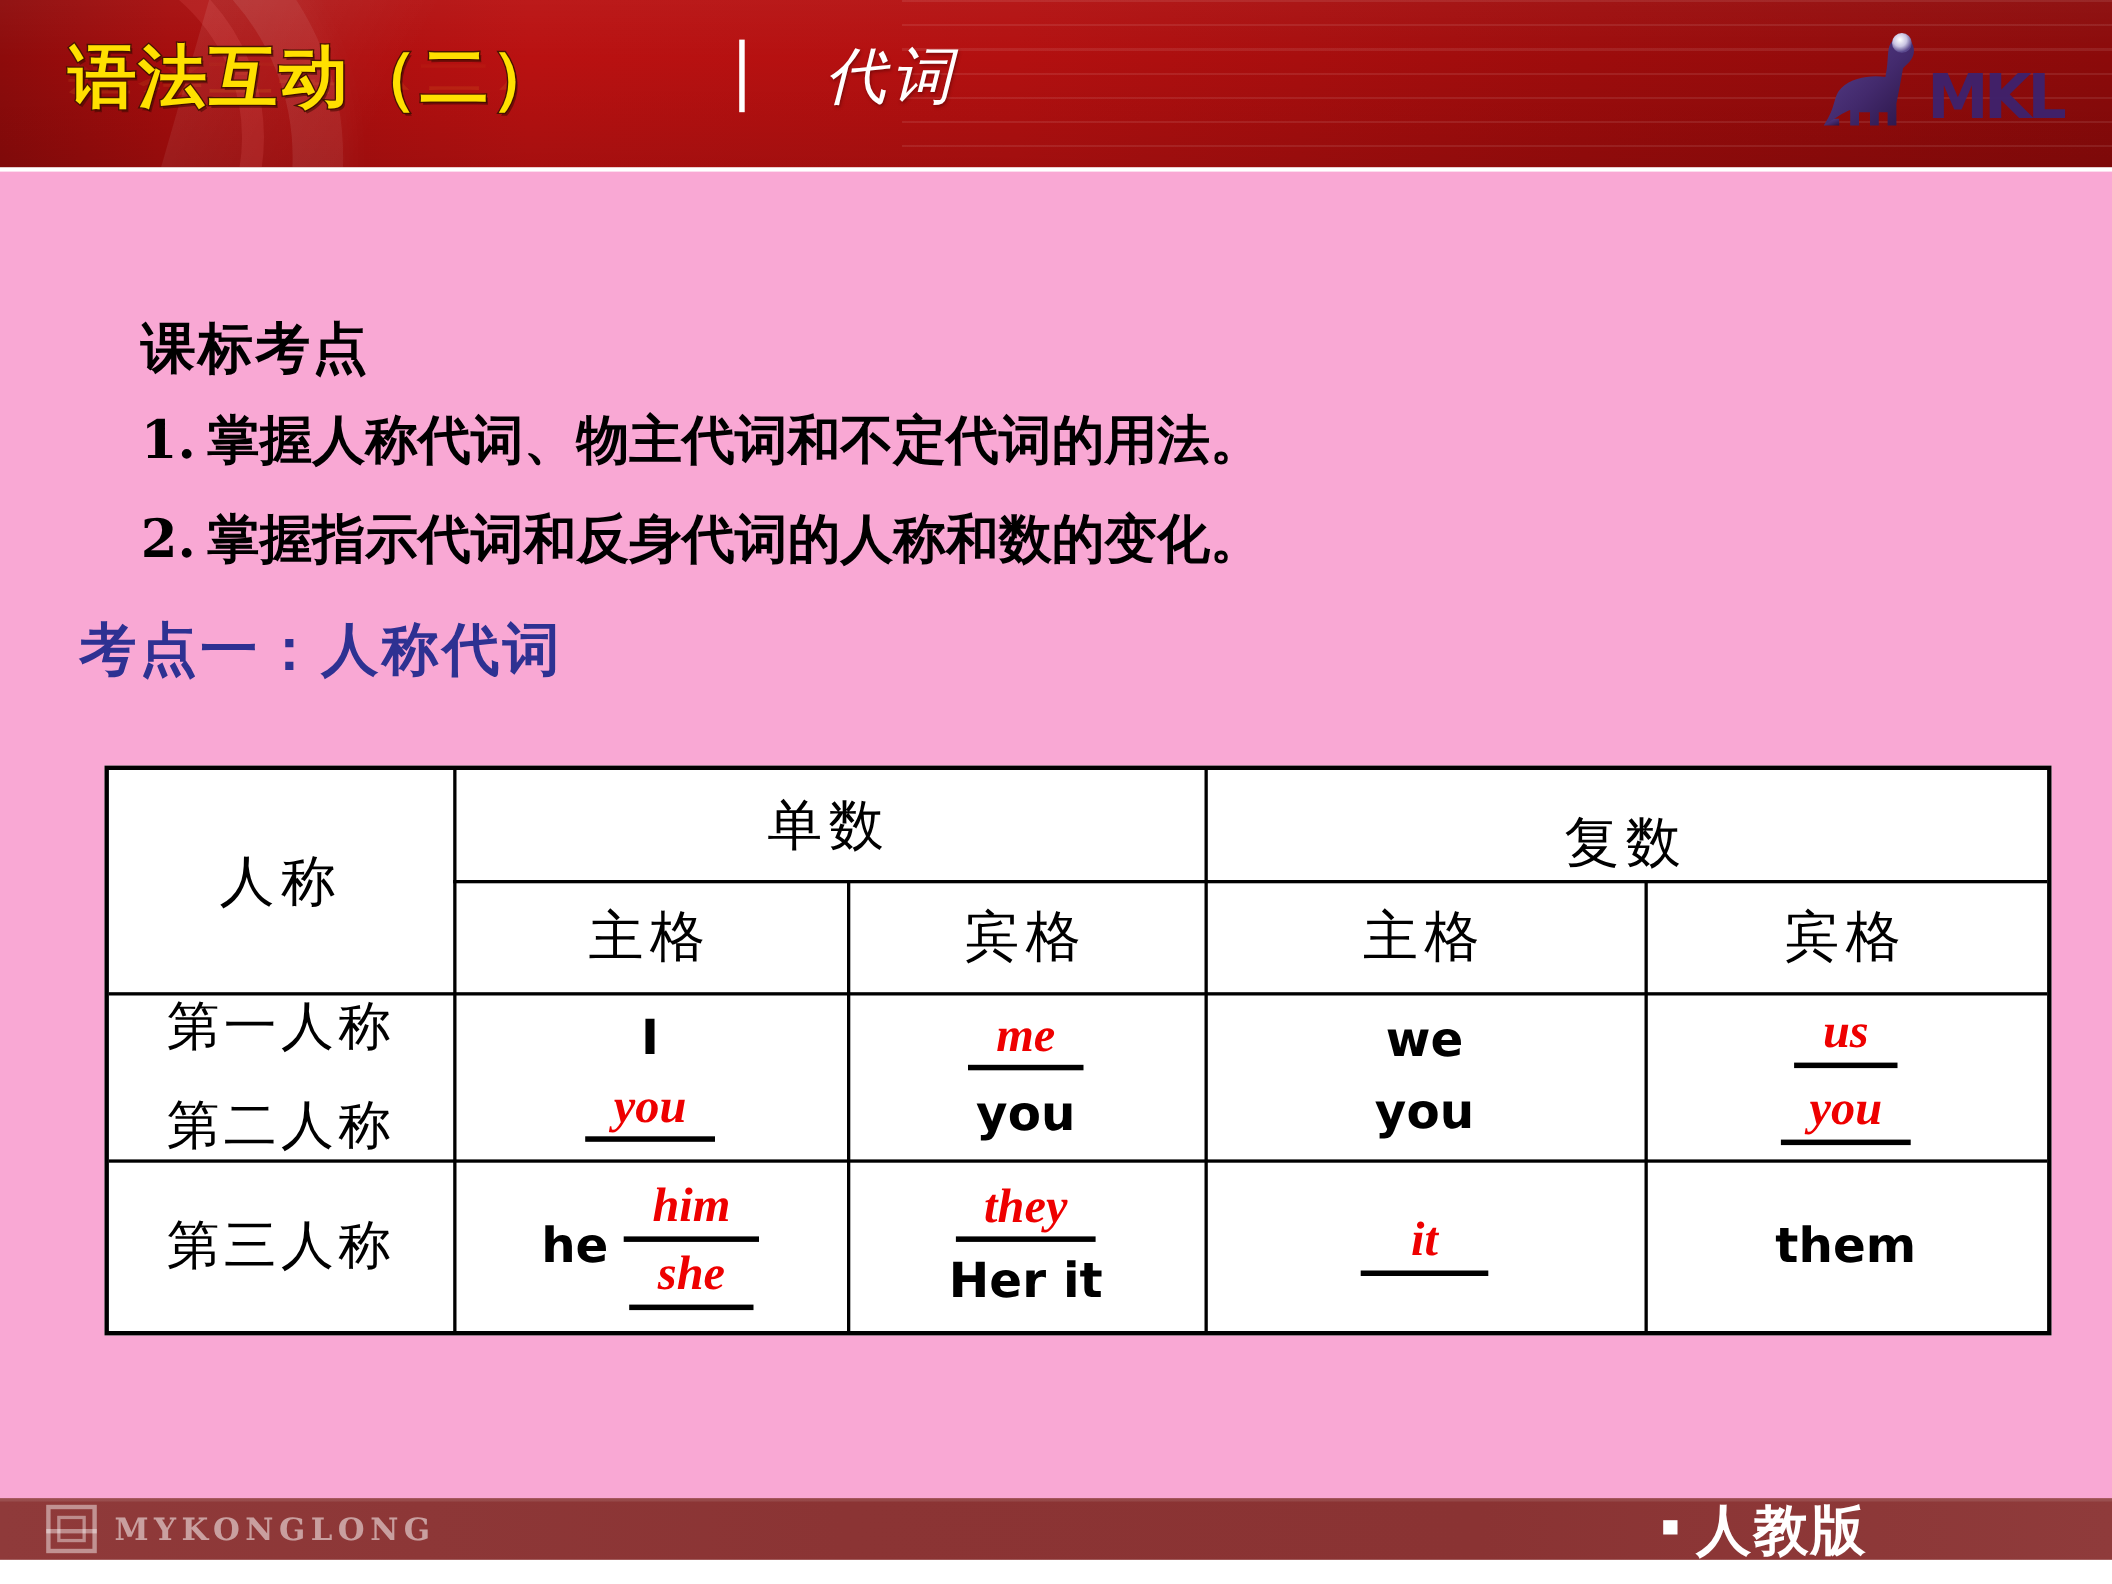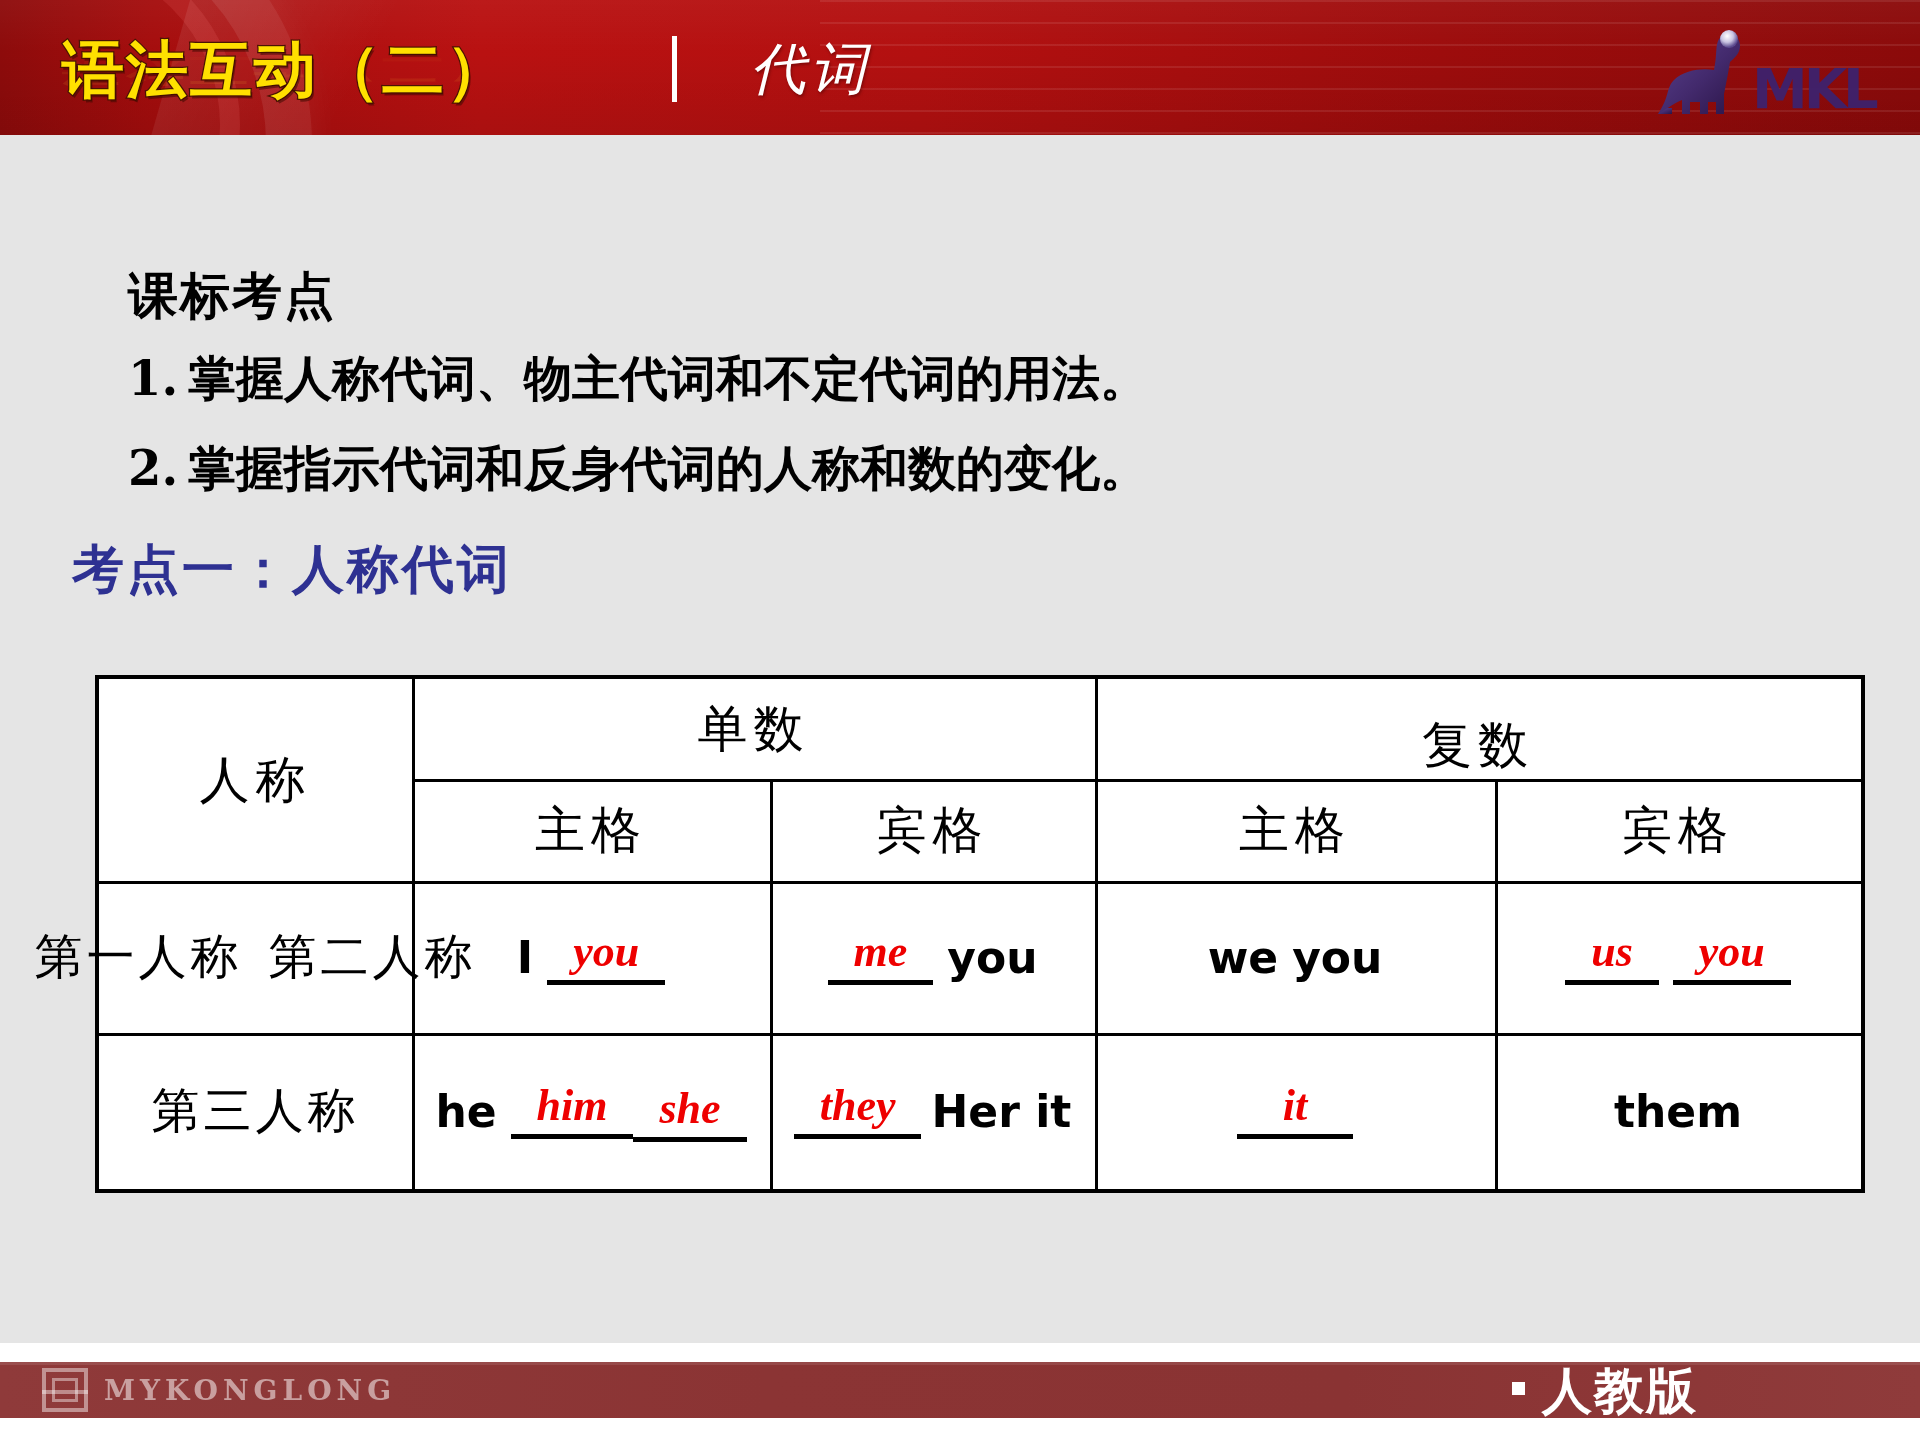--- a/index.html
+++ b/index.html
@@ -81,21 +81,21 @@
   #mkl-logo{position:absolute;left:1656px;top:22px;width:320px;height:112px;}
   #mkl-logo .wordmark{
     position:absolute;left:96px;top:34px;
     font-family:"DejaVu Sans","Liberation Sans",sans-serif;
     font-size:56px;font-weight:bold;letter-spacing:-4px;
     color:#3b2270;opacity:.92;
     filter:blur(.3px);
   }
 
   
-  #main{position:absolute;left:0;top:135px;width:1920px;height:1208px;background:#e5e5e5;}
+  #main{position:absolute;left:0;top:156px;width:1920px;height:1208px;background:#f9a8d4;}
 
   .kb-head{
     position:absolute;left:128px;top:128px;
     font-family:"DejaVu Sans","Liberation Sans",sans-serif;
     font-size:50px;font-weight:bold;color:#000;letter-spacing:2px;
     white-space:nowrap;
   }
   .kb-item{
     position:absolute;left:128px;
     font-family:"DejaVu Sans","Liberation Sans",sans-serif;
@@ -143,21 +143,21 @@
     font-family:"DejaVu Sans","Liberation Sans",sans-serif;
     font-size:44px;font-weight:bold;color:#000;white-space:nowrap;
   }
   .ans{
     font-family:Liberation Serif, serif;
     font-size:44px;font-weight:bold;font-style:italic;color:#ee0000;
     white-space:nowrap;display:inline-block;
     border-bottom:5px solid #000;
     padding:0 26px 4px 26px;line-height:1.06;
   }
-  .stackcell{gap:6px;text-align:right;}
+  .stackcell{flex-direction:column;gap:6px;text-align:right;}
 
   
   #footer{
     position:absolute;left:0;top:1362px;width:1920px;height:56px;
     background:linear-gradient(to right,#8f3a3a 0%,#8b3434 40%,#8a3333 70%,#8f3b3b 100%);
     overflow:hidden;
   }
   #footer .fb-line{
     position:absolute;left:0;top:0;width:1920px;height:3px;
     background:rgba(255,255,255,0.10);

